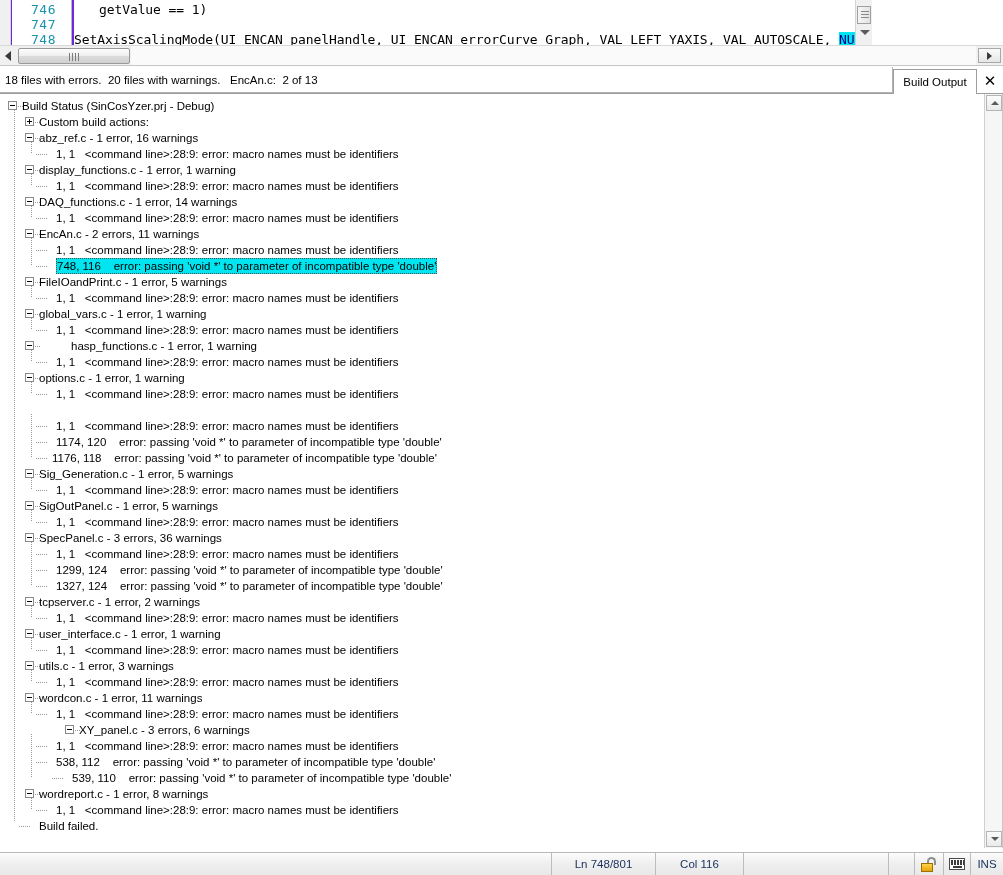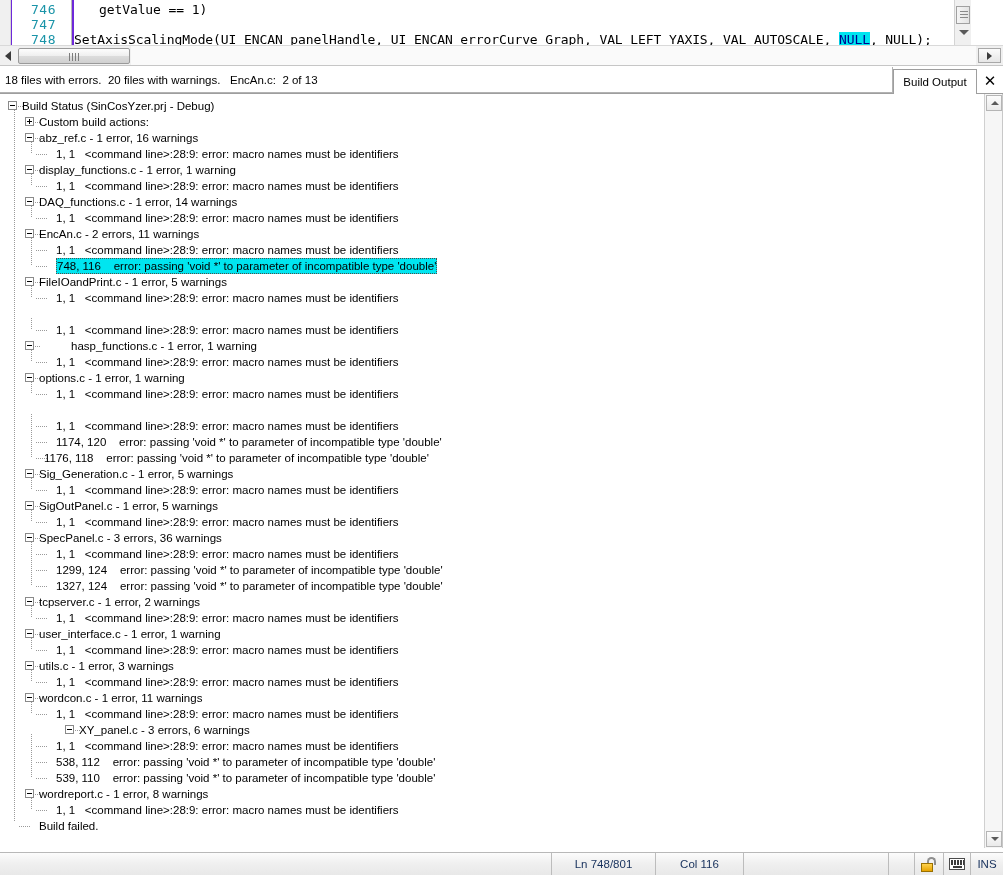--- a/index.html
+++ b/index.html
@@ -7,21 +7,21 @@
     margin: 0; padding: 0;
     width: 1003px; height: 875px;
     overflow: hidden;
     background: #ffffff;
     font-family: "Liberation Sans", sans-serif;
   }
 
   
   #editor-strip {
     position: absolute; left: 0; top: 0;
-    width: 971px; height: 45px;
+    width: 872px; height: 45px;
     background: #6d28d9;
     overflow: hidden;
   }
   #editor-left-margin {
     position: absolute; left: 0; top: 0;
     width: 11px; height: 45px;
     background: #f0f0f0;
     border-right: 1px solid #d4d4d4;
   }
   #gutter {
@@ -409,48 +409,49 @@
       <div class="node" style="position: absolute; left: 0px; top: 52px; width: 960px;"><div class="dotline-h" style="left: 36px; width: 12px;"></div><span class="node-label" style="position: absolute; left: 56px; top: 0px;">1, 1   &lt;command line&gt;:28:9: error: macro names must be identifiers</span></div>
       <div class="node" style="position: absolute; left: 0px; top: 68px; width: 960px;"><div class="dotline-h" style="left: 35px; width: 5px;"></div><div class="exp" style="left: 25px;"></div><span class="node-label" style="position: absolute; left: 39px; top: 0px;">display_functions.c - 1 error, 1 warning</span></div>
       <div class="node" style="position: absolute; left: 0px; top: 84px; width: 960px;"><div class="dotline-h" style="left: 36px; width: 12px;"></div><span class="node-label" style="position: absolute; left: 56px; top: 0px;">1, 1   &lt;command line&gt;:28:9: error: macro names must be identifiers</span></div>
       <div class="node" style="position: absolute; left: 0px; top: 100px; width: 960px;"><div class="dotline-h" style="left: 35px; width: 5px;"></div><div class="exp" style="left: 25px;"></div><span class="node-label" style="position: absolute; left: 39px; top: 0px;">DAQ_functions.c - 1 error, 14 warnings</span></div>
       <div class="node" style="position: absolute; left: 0px; top: 116px; width: 960px;"><div class="dotline-h" style="left: 36px; width: 12px;"></div><span class="node-label" style="position: absolute; left: 56px; top: 0px;">1, 1   &lt;command line&gt;:28:9: error: macro names must be identifiers</span></div>
       <div class="node" style="position: absolute; left: 0px; top: 132px; width: 960px;"><div class="dotline-h" style="left: 35px; width: 5px;"></div><div class="exp" style="left: 25px;"></div><span class="node-label" style="position: absolute; left: 39px; top: 0px;">EncAn.c - 2 errors, 11 warnings</span></div>
       <div class="node" style="position: absolute; left: 0px; top: 148px; width: 960px;"><div class="dotline-h" style="left: 36px; width: 12px;"></div><span class="node-label" style="position: absolute; left: 56px; top: 0px;">1, 1   &lt;command line&gt;:28:9: error: macro names must be identifiers</span></div>
       <div class="node" style="position: absolute; left: 0px; top: 164px; width: 960px;"><div class="dotline-h" style="left: 36px; width: 12px;"></div><span class="node-label selected" style="position: absolute; left: 56px; top: 0px;">748, 116    error: passing 'void *' to parameter of incompatible type 'double'</span></div>
       <div class="node" style="position: absolute; left: 0px; top: 180px; width: 960px;"><div class="dotline-h" style="left: 35px; width: 5px;"></div><div class="exp" style="left: 25px;"></div><span class="node-label" style="position: absolute; left: 39px; top: 0px;">FileIOandPrint.c - 1 error, 5 warnings</span></div>
       <div class="node" style="position: absolute; left: 0px; top: 196px; width: 960px;"><div class="dotline-h" style="left: 36px; width: 12px;"></div><span class="node-label" style="position: absolute; left: 56px; top: 0px;">1, 1   &lt;command line&gt;:28:9: error: macro names must be identifiers</span></div>
+      <div class="node" style="position: absolute; left: 0px; top: 212px; width: 960px;"><div class="dotline-h" style="left: 35px; width: 5px;"></div><div class="exp" style="left: 25px;"></div><span class="node-label" style="position: absolute; left: 39px; top: 0px;">global_vars.c - 1 error, 1 warning</span></div>
       <div class="node" style="position: absolute; left: 0px; top: 228px; width: 960px;"><div class="dotline-h" style="left: 36px; width: 12px;"></div><span class="node-label" style="position: absolute; left: 56px; top: 0px;">1, 1   &lt;command line&gt;:28:9: error: macro names must be identifiers</span></div>
       <div class="node" style="position: absolute; left: 0px; top: 244px; width: 960px;"><div class="dotline-h" style="left: 35px; width: 5px;"></div><div class="exp" style="left: 25px;"></div><span class="node-label" style="position: absolute; left: 39px; top: 0px; padding-left: 32px;">hasp_functions.c - 1 error, 1 warning</span></div>
       <div class="node" style="position: absolute; left: 0px; top: 260px; width: 960px;"><div class="dotline-h" style="left: 36px; width: 12px;"></div><span class="node-label" style="position: absolute; left: 56px; top: 0px;">1, 1   &lt;command line&gt;:28:9: error: macro names must be identifiers</span></div>
       <div class="node" style="position: absolute; left: 0px; top: 276px; width: 960px;"><div class="dotline-h" style="left: 35px; width: 5px;"></div><div class="exp" style="left: 25px;"></div><span class="node-label" style="position: absolute; left: 39px; top: 0px;">options.c - 1 error, 1 warning</span></div>
       <div class="node" style="position: absolute; left: 0px; top: 292px; width: 960px;"><div class="dotline-h" style="left: 36px; width: 12px;"></div><span class="node-label" style="position: absolute; left: 56px; top: 0px;">1, 1   &lt;command line&gt;:28:9: error: macro names must be identifiers</span></div>
       <div class="node" style="position: absolute; left: 0px; top: 324px; width: 960px;"><div class="dotline-h" style="left: 36px; width: 12px;"></div><span class="node-label" style="position: absolute; left: 56px; top: 0px;">1, 1   &lt;command line&gt;:28:9: error: macro names must be identifiers</span></div>
       <div class="node" style="position: absolute; left: 0px; top: 340px; width: 960px;"><div class="dotline-h" style="left: 36px; width: 12px;"></div><span class="node-label" style="position: absolute; left: 56px; top: 0px;">1174, 120    error: passing 'void *' to parameter of incompatible type 'double'</span></div>
-      <div class="node" style="position: absolute; left: 0px; top: 356px; width: 960px;"><div class="dotline-h" style="left: 36px; width: 12px;"></div><span class="node-label" style="position: absolute; left: 44px; top: 0px;">1176, 118    error: passing 'void *' to parameter of incompatible type 'double'</span></div>
+      <div class="node" style="position: absolute; left: 0px; top: 356px; width: 960px;"><div class="dotline-h" style="left: 36px; width: 12px;"></div><span class="node-label" style="position: absolute; left: 52px; top: 0px;">1176, 118    error: passing 'void *' to parameter of incompatible type 'double'</span></div>
       <div class="node" style="position: absolute; left: 0px; top: 372px; width: 960px;"><div class="dotline-h" style="left: 35px; width: 5px;"></div><div class="exp" style="left: 25px;"></div><span class="node-label" style="position: absolute; left: 39px; top: 0px;">Sig_Generation.c - 1 error, 5 warnings</span></div>
       <div class="node" style="position: absolute; left: 0px; top: 388px; width: 960px;"><div class="dotline-h" style="left: 36px; width: 12px;"></div><span class="node-label" style="position: absolute; left: 56px; top: 0px;">1, 1   &lt;command line&gt;:28:9: error: macro names must be identifiers</span></div>
       <div class="node" style="position: absolute; left: 0px; top: 404px; width: 960px;"><div class="dotline-h" style="left: 35px; width: 5px;"></div><div class="exp" style="left: 25px;"></div><span class="node-label" style="position: absolute; left: 39px; top: 0px;">SigOutPanel.c - 1 error, 5 warnings</span></div>
       <div class="node" style="position: absolute; left: 0px; top: 420px; width: 960px;"><div class="dotline-h" style="left: 36px; width: 12px;"></div><span class="node-label" style="position: absolute; left: 56px; top: 0px;">1, 1   &lt;command line&gt;:28:9: error: macro names must be identifiers</span></div>
       <div class="node" style="position: absolute; left: 0px; top: 436px; width: 960px;"><div class="dotline-h" style="left: 35px; width: 5px;"></div><div class="exp" style="left: 25px;"></div><span class="node-label" style="position: absolute; left: 39px; top: 0px;">SpecPanel.c - 3 errors, 36 warnings</span></div>
       <div class="node" style="position: absolute; left: 0px; top: 452px; width: 960px;"><div class="dotline-h" style="left: 36px; width: 12px;"></div><span class="node-label" style="position: absolute; left: 56px; top: 0px;">1, 1   &lt;command line&gt;:28:9: error: macro names must be identifiers</span></div>
       <div class="node" style="position: absolute; left: 0px; top: 468px; width: 960px;"><div class="dotline-h" style="left: 36px; width: 12px;"></div><span class="node-label" style="position: absolute; left: 56px; top: 0px;">1299, 124    error: passing 'void *' to parameter of incompatible type 'double'</span></div>
       <div class="node" style="position: absolute; left: 0px; top: 484px; width: 960px;"><div class="dotline-h" style="left: 36px; width: 12px;"></div><span class="node-label" style="position: absolute; left: 56px; top: 0px;">1327, 124    error: passing 'void *' to parameter of incompatible type 'double'</span></div>
       <div class="node" style="position: absolute; left: 0px; top: 500px; width: 960px;"><div class="dotline-h" style="left: 35px; width: 5px;"></div><div class="exp" style="left: 25px;"></div><span class="node-label" style="position: absolute; left: 39px; top: 0px;">tcpserver.c - 1 error, 2 warnings</span></div>
       <div class="node" style="position: absolute; left: 0px; top: 516px; width: 960px;"><div class="dotline-h" style="left: 36px; width: 12px;"></div><span class="node-label" style="position: absolute; left: 56px; top: 0px;">1, 1   &lt;command line&gt;:28:9: error: macro names must be identifiers</span></div>
       <div class="node" style="position: absolute; left: 0px; top: 532px; width: 960px;"><div class="dotline-h" style="left: 35px; width: 5px;"></div><div class="exp" style="left: 25px;"></div><span class="node-label" style="position: absolute; left: 39px; top: 0px;">user_interface.c - 1 error, 1 warning</span></div>
       <div class="node" style="position: absolute; left: 0px; top: 548px; width: 960px;"><div class="dotline-h" style="left: 36px; width: 12px;"></div><span class="node-label" style="position: absolute; left: 56px; top: 0px;">1, 1   &lt;command line&gt;:28:9: error: macro names must be identifiers</span></div>
       <div class="node" style="position: absolute; left: 0px; top: 564px; width: 960px;"><div class="dotline-h" style="left: 35px; width: 5px;"></div><div class="exp" style="left: 25px;"></div><span class="node-label" style="position: absolute; left: 39px; top: 0px;">utils.c - 1 error, 3 warnings</span></div>
       <div class="node" style="position: absolute; left: 0px; top: 580px; width: 960px;"><div class="dotline-h" style="left: 36px; width: 12px;"></div><span class="node-label" style="position: absolute; left: 56px; top: 0px;">1, 1   &lt;command line&gt;:28:9: error: macro names must be identifiers</span></div>
       <div class="node" style="position: absolute; left: 0px; top: 596px; width: 960px;"><div class="dotline-h" style="left: 35px; width: 5px;"></div><div class="exp" style="left: 25px;"></div><span class="node-label" style="position: absolute; left: 39px; top: 0px;">wordcon.c - 1 error, 11 warnings</span></div>
       <div class="node" style="position: absolute; left: 0px; top: 612px; width: 960px;"><div class="dotline-h" style="left: 36px; width: 12px;"></div><span class="node-label" style="position: absolute; left: 56px; top: 0px;">1, 1   &lt;command line&gt;:28:9: error: macro names must be identifiers</span></div>
       <div class="node" style="position: absolute; left: 0px; top: 628px; width: 960px; margin-left: 40px;"><div class="dotline-h" style="left: 35px; width: 5px;"></div><div class="exp" style="left: 25px;"></div><span class="node-label" style="position: absolute; left: 39px; top: 0px;">XY_panel.c - 3 errors, 6 warnings</span></div>
       <div class="node" style="position: absolute; left: 0px; top: 644px; width: 960px;"><div class="dotline-h" style="left: 36px; width: 12px;"></div><span class="node-label" style="position: absolute; left: 56px; top: 0px;">1, 1   &lt;command line&gt;:28:9: error: macro names must be identifiers</span></div>
       <div class="node" style="position: absolute; left: 0px; top: 660px; width: 960px;"><div class="dotline-h" style="left: 36px; width: 12px;"></div><span class="node-label" style="position: absolute; left: 56px; top: 0px;">538, 112    error: passing 'void *' to parameter of incompatible type 'double'</span></div>
-      <div class="node" style="position: absolute; left: 0px; top: 676px; width: 960px; padding-left: 20px;"><div class="dotline-h" style="left: 36px; width: 12px;"></div><span class="node-label" style="position: absolute; left: 56px; top: 0px;">539, 110    error: passing 'void *' to parameter of incompatible type 'double'</span></div>
+      <div class="node" style="position: absolute; left: 16px; top: 676px; width: 960px; padding-left: 20px;"><div class="dotline-h" style="left: 36px; width: 12px;"></div><span class="node-label" style="position: absolute; left: 56px; top: 0px;">539, 110    error: passing 'void *' to parameter of incompatible type 'double'</span></div>
       <div class="node" style="position: absolute; left: 0px; top: 692px; width: 960px;"><div class="dotline-h" style="left: 35px; width: 5px;"></div><div class="exp" style="left: 25px;"></div><span class="node-label" style="position: absolute; left: 39px; top: 0px;">wordreport.c - 1 error, 8 warnings</span></div>
       <div class="node" style="position: absolute; left: 0px; top: 708px; width: 960px;"><div class="dotline-h" style="left: 36px; width: 12px;"></div><span class="node-label" style="position: absolute; left: 56px; top: 0px;">1, 1   &lt;command line&gt;:28:9: error: macro names must be identifiers</span></div>
       <div class="node" style="position: absolute; left: 0px; top: 724px; width: 960px;"><div class="dotline-h" style="left: 19px; width: 12px;"></div><span class="node-label" style="position: absolute; left: 39px; top: 0px;">Build failed.</span></div>
       <div class="vrail-child" style="top: 48px; height: 12px;"></div>
       <div class="vrail-child" style="top: 80px; height: 12px;"></div>
       <div class="vrail-child" style="top: 112px; height: 12px;"></div>
       <div class="vrail-child" style="top: 144px; height: 28px;"></div>
       <div class="vrail-child" style="top: 192px; height: 12px;"></div>
       <div class="vrail-child" style="top: 224px; height: 12px;"></div>
       <div class="vrail-child" style="top: 256px; height: 12px;"></div>

